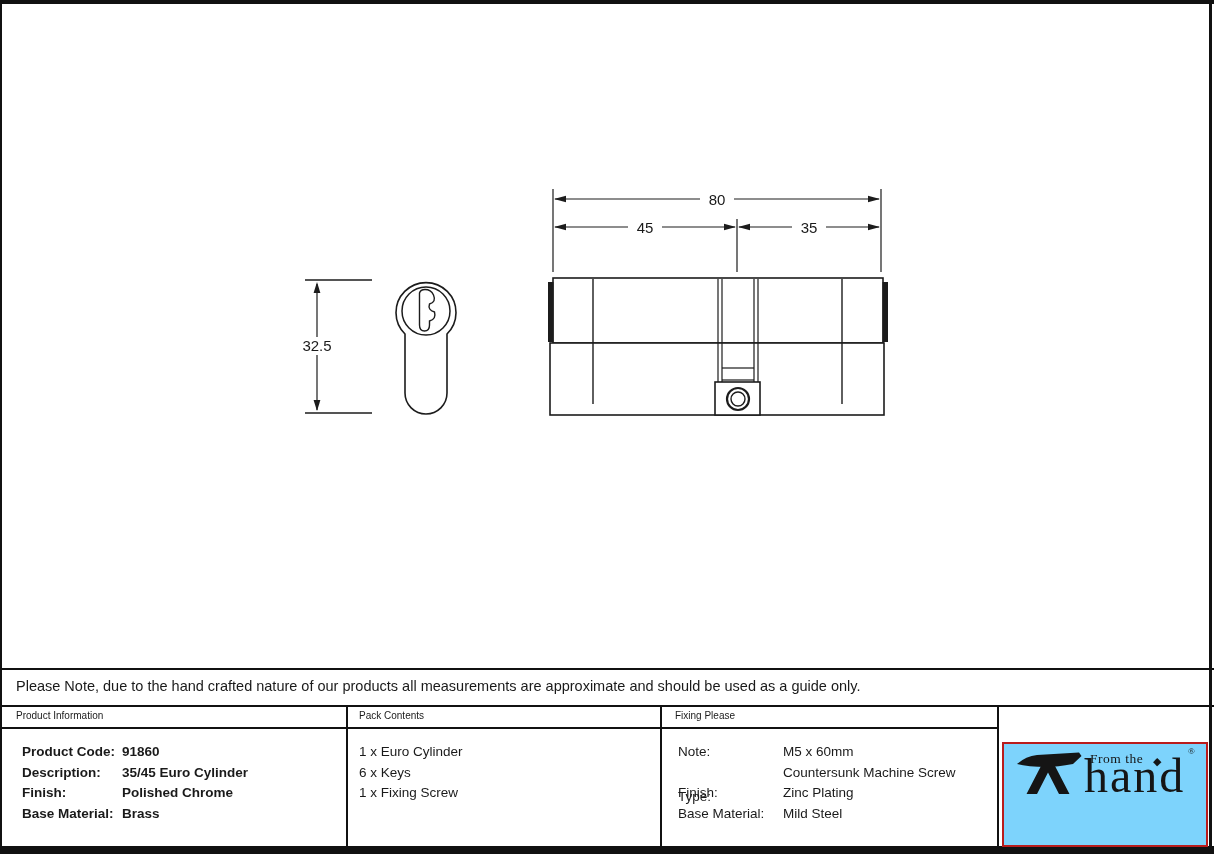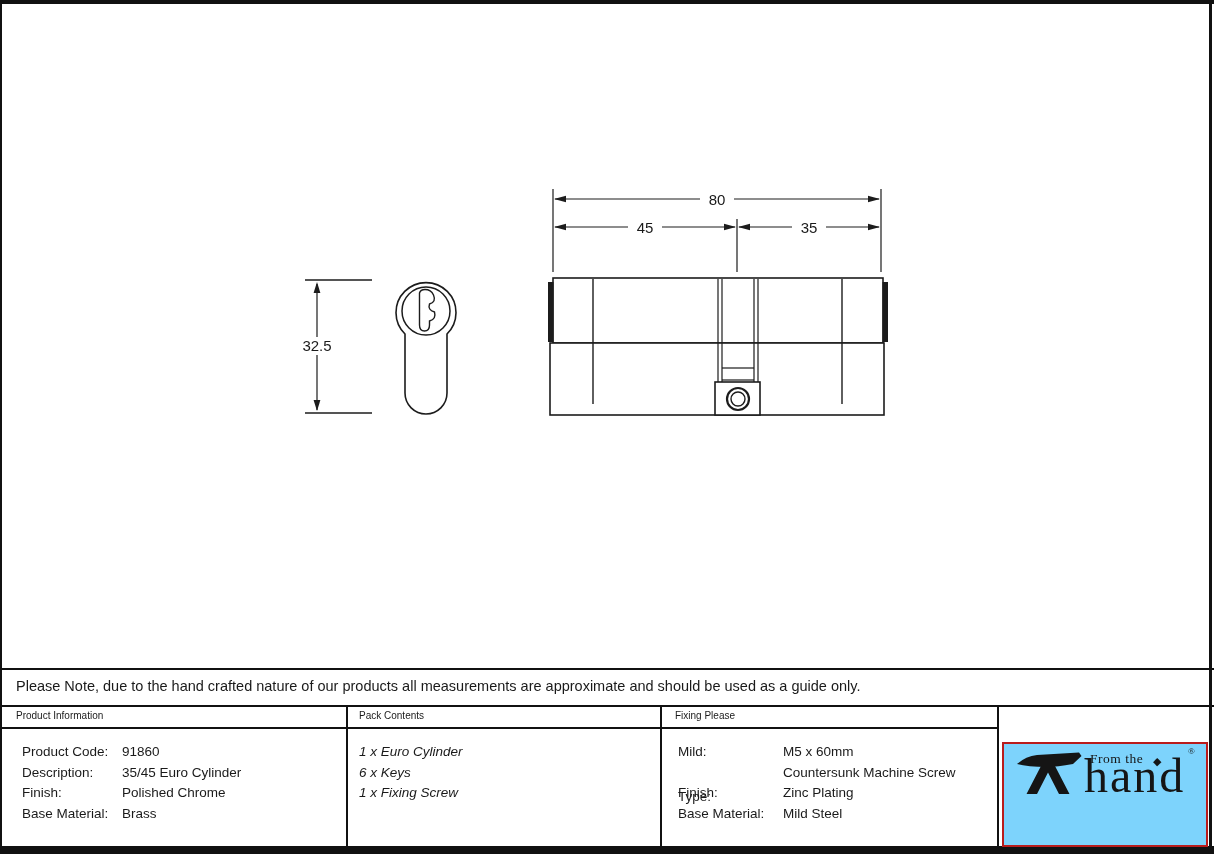--- a/index.html
+++ b/index.html
@@ -10,21 +10,21 @@
   .border-bar{position:absolute;background:#111;}
   .hline{position:absolute;background:#111;height:2px;}
   .vline{position:absolute;background:#111;width:2px;}
   .note-text{position:absolute;left:16px;top:678px;font-size:14.5px;text-align:right;}
   .col-header{position:absolute;top:710px;font-size:10px;}
   .kv-block{position:absolute;top:741px;font-size:13.5px;}
   .kv-row{display:flex;height:20.7px;align-items:center;}
   .kv-label{flex:0 0 100px;}
   .kv-value{flex:1;}
   .items-block{position:absolute;top:741px;font-size:13.5px;}
-  .item-row{height:20.7px;display:flex;align-items:center;font-style:italic;}
+  .item-row{height:20.7px;display:flex;align-items:center;}
   .logo-box{
     position:absolute;left:1002px;top:742px;width:206px;height:105px;
     border:2px solid #b91c1c;box-sizing:border-box;background:#7dd3fc;
   }
   .logo-from{position:absolute;left:86px;top:7px;font-family:"Liberation Serif",serif;
     font-size:13.5px;letter-spacing:0.5px;color:#151515;}
   .logo-dot{position:absolute;left:149px;top:11px;font-size:11px;color:#151515;}
   .logo-nvil{position:absolute;left:80px;top:8px;font-family:"Liberation Serif",serif;
     font-size:48px;line-height:1;letter-spacing:2px;color:#151515;}
   .logo-reg{position:absolute;left:184px;top:2px;font-family:"Liberation Serif",serif;
@@ -117,21 +117,21 @@
   <div class="vline" style="left:346px;top:705px;height:141px;"></div>
   <div class="vline" style="left:660px;top:705px;height:141px;"></div>
   <div class="vline" style="left:997px;top:705px;height:141px;"></div>
 
   <div class="note-text">Please Note, due to the hand crafted nature of our products all measurements are approximate and should be used as a guide only.</div>
 
   <div class="col-header" style="left:16px;">Product Information</div>
   <div class="col-header" style="left:359px;">Pack Contents</div>
   <div class="col-header" style="left:675px;">Fixing Please</div>
 
-  <div class="kv-block" style="left:22px;width:316px;">
+  <div class="kv-block" style="left:22px;width:316px;font-weight:bold;">
     <div class="kv-row">
       <span class="kv-label">Product Code:</span>
       <span class="kv-value">91860</span>
     </div>
     <div class="kv-row">
       <span class="kv-label">Description:</span>
       <span class="kv-value">35/45 Euro Cylinder</span>
     </div>
     <div class="kv-row">
       <span class="kv-label">Finish:</span>
@@ -144,21 +144,21 @@
   </div>
 
   <div class="items-block" style="left:359px;width:290px;">
     <div class="item-row">1 x Euro Cylinder</div>
     <div class="item-row">6 x Keys</div>
     <div class="item-row">1 x Fixing Screw</div>
   </div>
 
   <div class="kv-block" style="left:678px;width:312px;">
     <div class="kv-row">
-      <span class="kv-label" style="flex-basis:105px;">Mild:</span>
+      <span class="kv-label" style="flex-basis:105px;">Note:</span>
       <span class="kv-value">M5 x 60mm</span>
     </div>
     <div class="kv-row">
       <span class="kv-label" style="flex-basis:105px;margin-top:48px;">Type:</span>
       <span class="kv-value">Countersunk Machine Screw</span>
     </div>
     <div class="kv-row">
       <span class="kv-label" style="flex-basis:105px;">Finish:</span>
       <span class="kv-value">Zinc Plating</span>
     </div>

